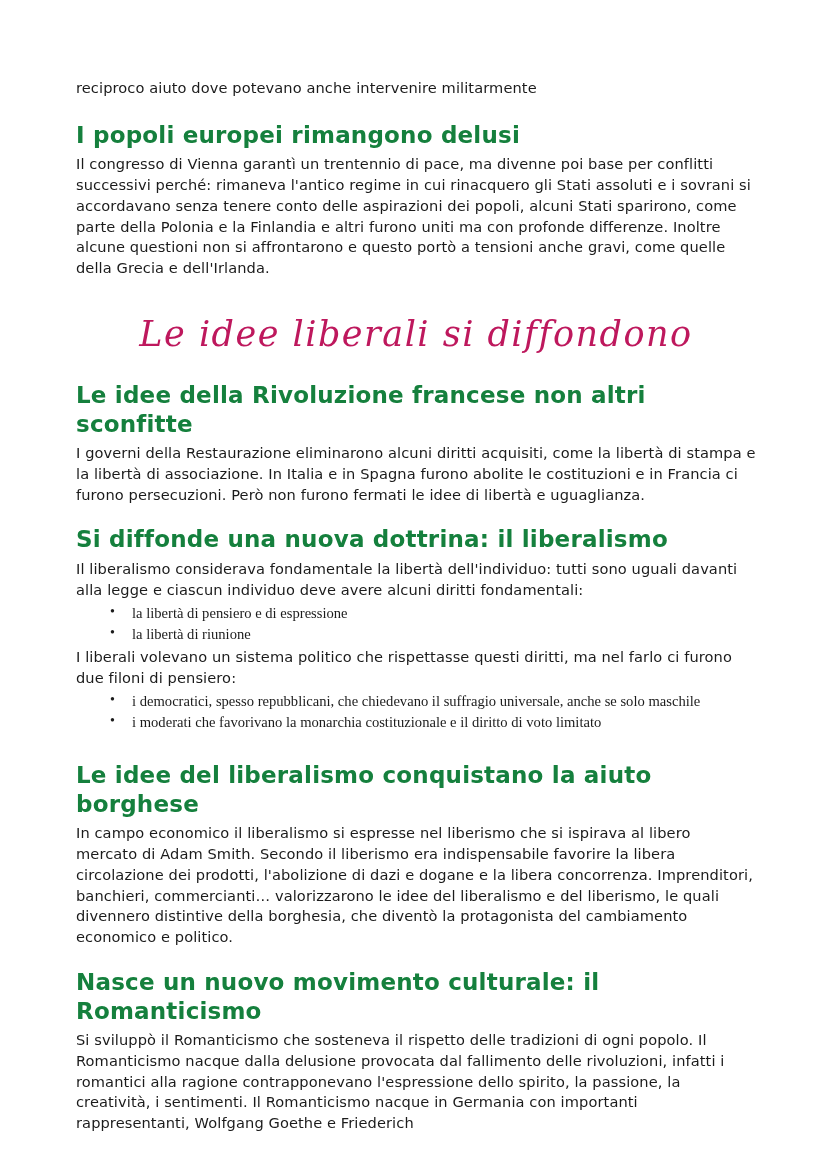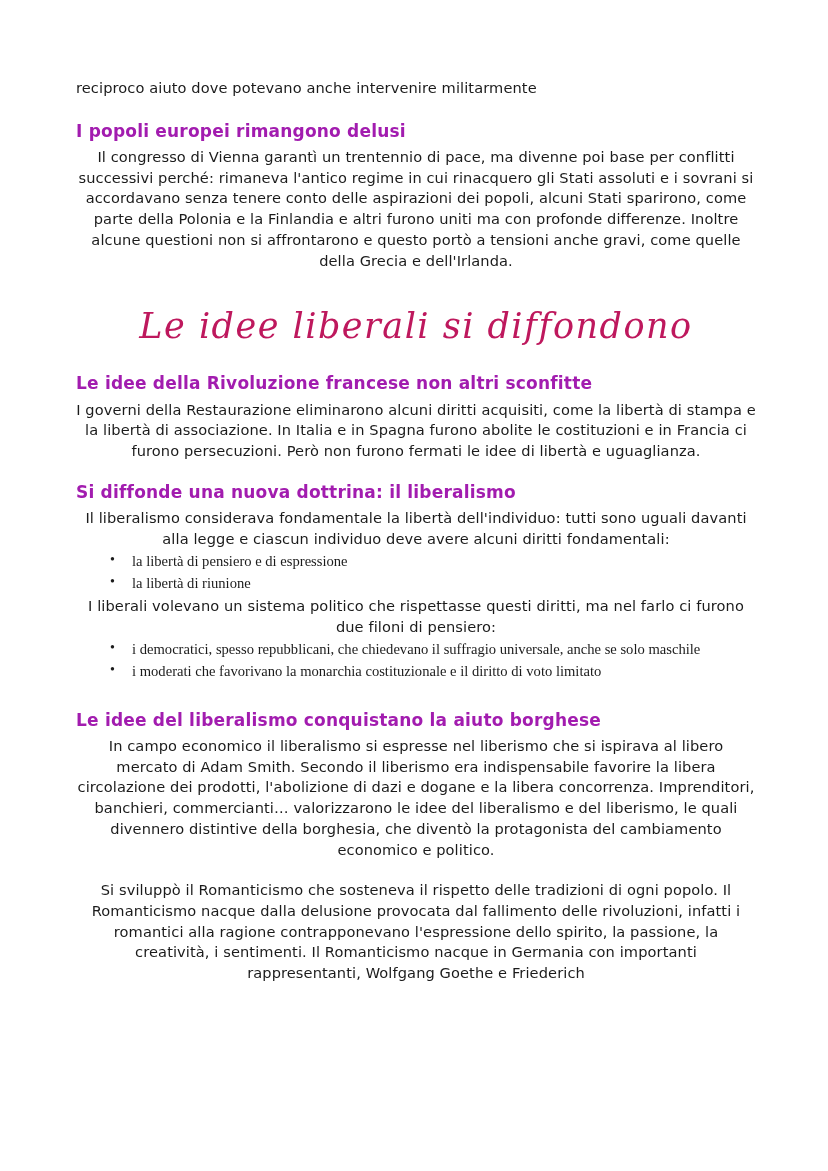--- a/index.html
+++ b/index.html
@@ -28,33 +28,32 @@
     font-size: 14.6px;
     line-height: 1.42;
     color: #1b1b1b;
     letter-spacing: 0.1px;
     margin: 0;
   }
   .intro-line {
     margin-bottom: 22px;
   }
   .h2 {
-    color: #a21caf;
-    font-size: 17px;
+    color: #15803d;
+    font-size: 23px;
     font-weight: bold;
     letter-spacing: 0.2px;
     margin: 0 0 5px 0;
     line-height: 1.25;
   }
   .section {
     margin-bottom: 20px;
   }
   .section p {
     margin: 0;
-    text-align: center;
   }
   .title-script {
     color: #be185d;
     font-family: "DejaVu Serif", serif;
     font-style: italic;
     font-size: 35px;
     text-align: center;
     font-weight: normal;
     letter-spacing: 1.5px;
     margin: 34px 0 26px 0;
@@ -121,16 +120,17 @@
   </div>
 
   <div class="spacer-sm"></div>
 
   <div class="section">
     <h2 class="h2">Le idee del liberalismo conquistano la aiuto borghese</h2>
     <p class="body-text">In campo economico il liberalismo si espresse nel liberismo che si ispirava al libero mercato di Adam Smith. Secondo il liberismo era indispensabile favorire la libera circolazione dei prodotti, l'abolizione di dazi e dogane e la libera concorrenza. Imprenditori, banchieri, commercianti… valorizzarono le idee del liberalismo e del liberismo, le quali divennero distintive della borghesia, che diventò la protagonista del cambiamento economico e politico.</p>
   </div>
 
   <div class="section">
+    <h2 class="h2">Nasce un nuovo movimento culturale: il Romanticismo</h2>
     <p class="body-text">Si sviluppò il Romanticismo che sosteneva il rispetto delle tradizioni di ogni popolo. Il Romanticismo nacque dalla delusione provocata dal fallimento delle rivoluzioni, infatti i romantici alla ragione contrapponevano l'espressione dello spirito, la passione, la creatività, i sentimenti. Il Romanticismo nacque in Germania con importanti rappresentanti, Wolfgang Goethe e Friederich</p>
   </div>
 
 </div>
 
 </body></html>

